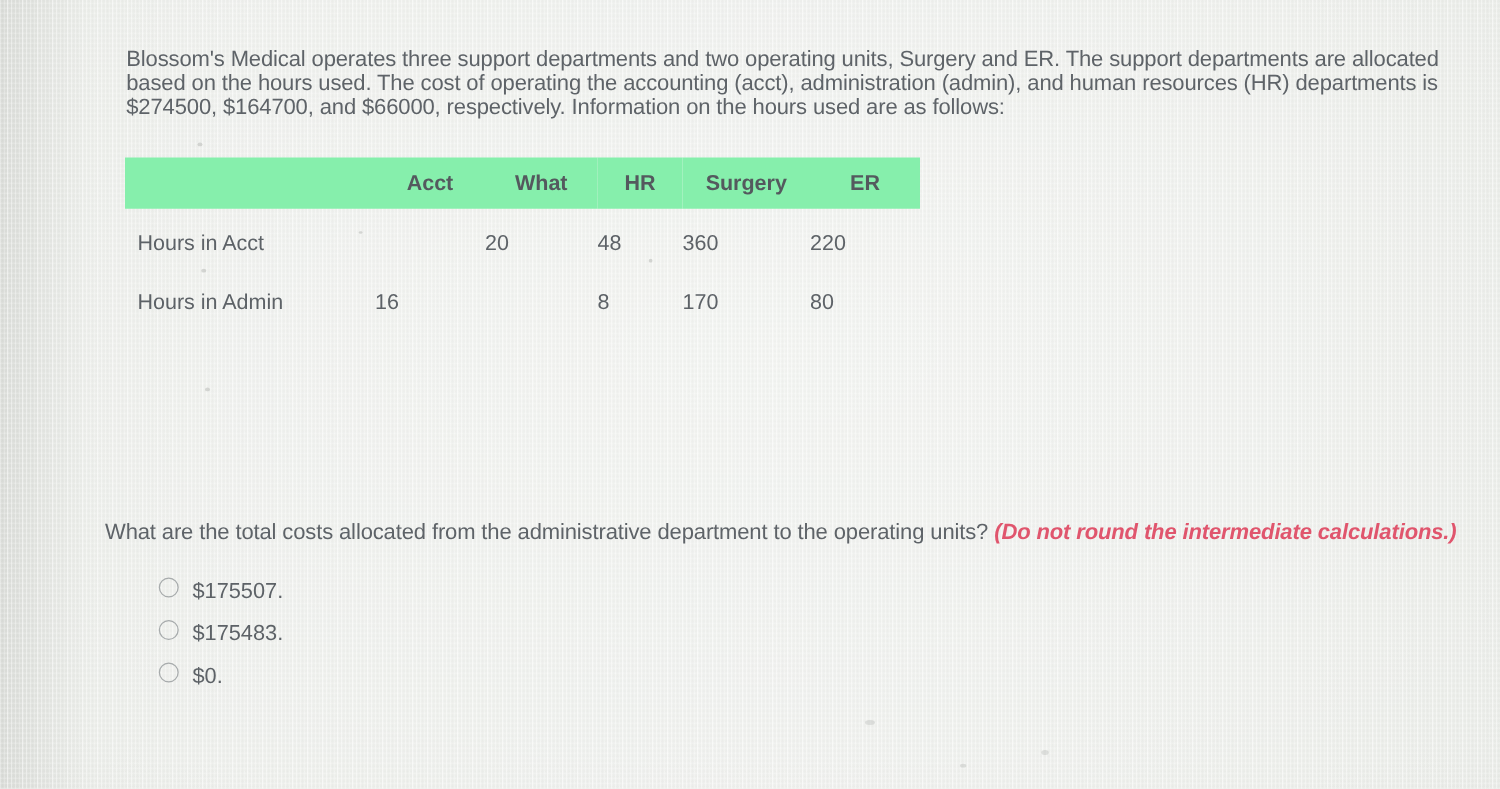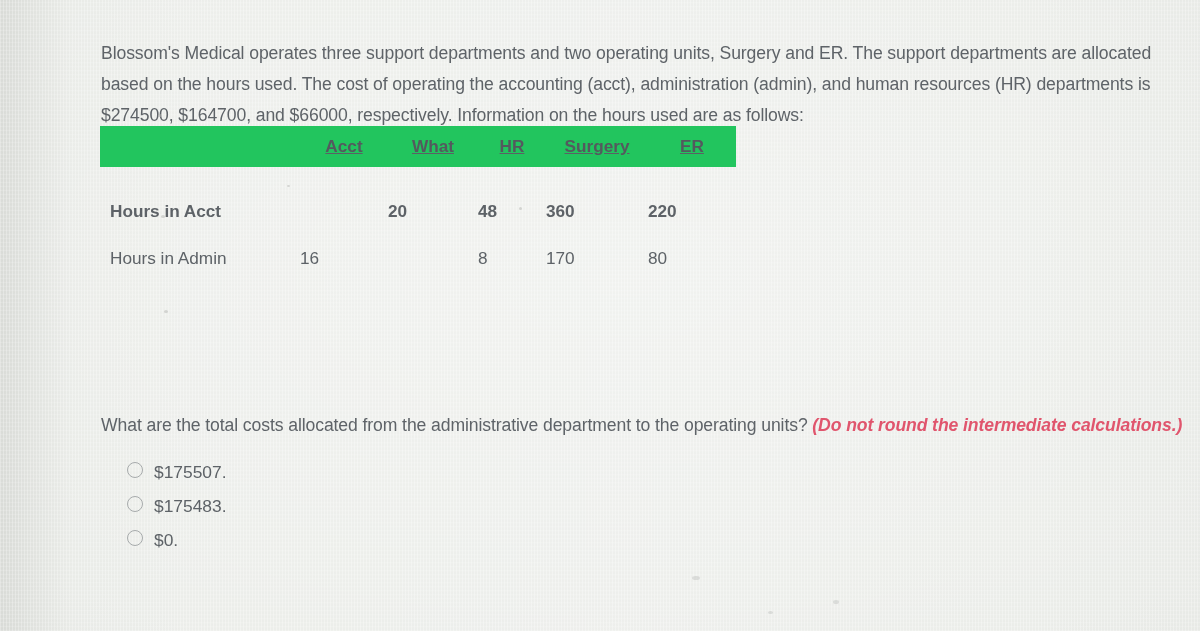--- a/index.html
+++ b/index.html
@@ -58,37 +58,36 @@
     inset: 0;
     z-index: 6;
   }
 
   .prompt {
     position: absolute;
     left: 101px;
     top: 20px;
     width: 1084px;
     font-size: 17.6px;
-    line-height: 31px;
+    line-height: 19px;
     letter-spacing: -0.1px;
     color: #5e6368;
   }
 
   
   .hours-table {
     position: absolute;
     left: 100px;
     top: 126px;
     width: 636px;
     border-collapse: collapse;
     table-layout: fixed;
   }
   .hours-table thead tr {
-    background: #22c55e;
-    text-decoration: underline;
+    background: #86efac;
   }
   .hours-table th {
     font-size: 17.2px;
     font-weight: 600;
     color: #54595e;
     padding: 0;
     height: 41px;
     vertical-align: middle;
     text-align: center;
   }
@@ -100,35 +99,35 @@
   .hours-table th.c-er      { width:  88px; }
 
   .hours-table tbody td {
     font-size: 17.2px;
     font-weight: 400;
     color: #5d6267;
     height: 47px;
     padding: 0;
     vertical-align: middle;
   }
-  .hours-table tbody tr:first-child td { padding-top: 21px; height: 47px; font-weight: bold; }
+  .hours-table tbody tr:first-child td { padding-top: 4px; height: 47px; }
   .hours-table td.rowlabel {
     text-align: left;
     padding-left: 10px;
     white-space: nowrap;
   }
   .hours-table td.num {
     text-align: left;
     padding-right: 15px;
   }
 
   
   .question {
     position: absolute;
-    left: 101px;
+    left: 84px;
     top: 365px;
     width: 1090px;
     font-size: 17.6px;
     line-height: 29px;
     letter-spacing: -0.1px;
     color: #5e6368;
     margin-top: 46px;
   }
   .question .hint {
     color: #e0556d;

